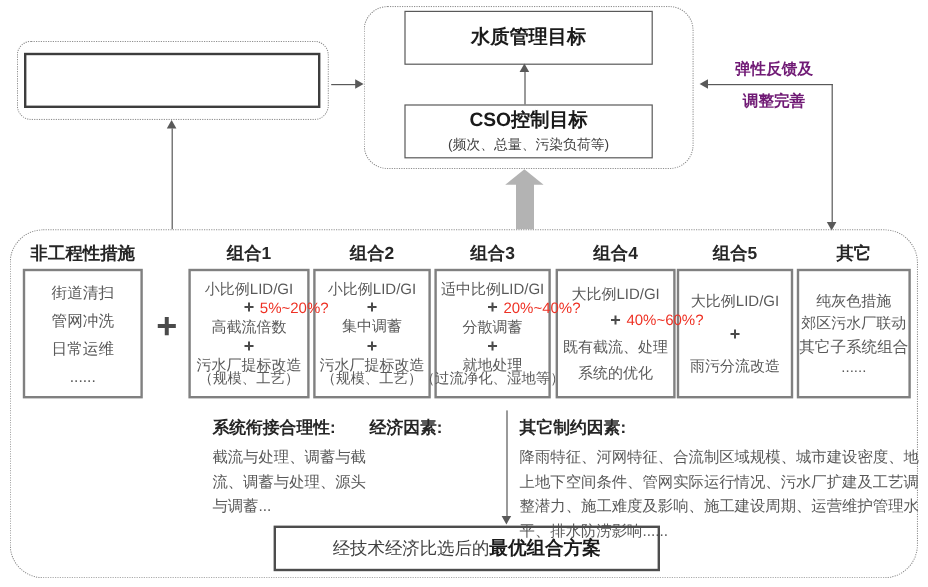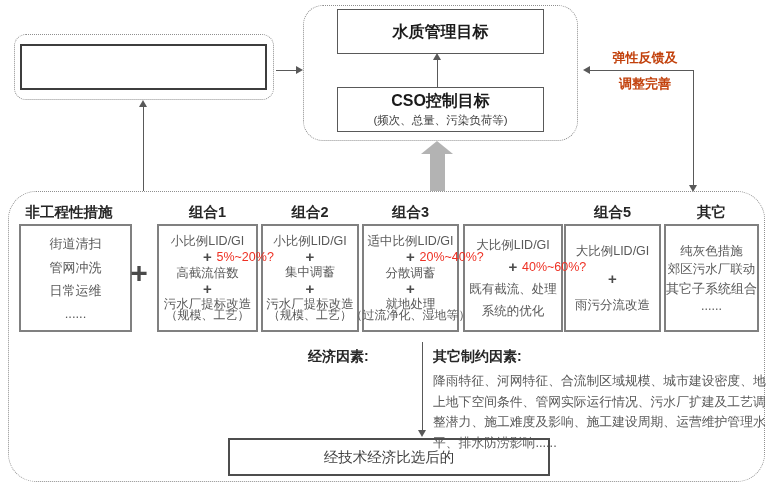--- a/index.html
+++ b/index.html
@@ -16,21 +16,21 @@
   
   .tl-box { border:2px solid #3d3d3d; display:flex; align-items:center; justify-content:center; white-space:nowrap; }
   .tl-title { font-weight:bold; font-size:17px; color:#1a1a1a; letter-spacing:0.5px; }
   .tl-note { color:#ee3124; font-size:13.5px; margin-left:5px; }
 
   
   .goal-title { font-weight:bold; font-size:16px; color:#1a1a1a; line-height:1.2; }
   .goal-sub { font-size:11.5px; color:#404040; margin-top:3px; white-space:nowrap; }
 
   
-  .fb-text { font-weight:bold; font-size:13px; color:#c2410c; text-align:center; width:90px; }
+  .fb-text { font-weight:bold; font-size:13px; color:#701a75; text-align:center; width:90px; }
 
   
   .col-header { font-weight:bold; font-size:14.5px; color:#262626; text-align:center; height:20px; line-height:20px; }
 
   
   .mbox { border:2px solid #808080; background:#fff; display:flex; flex-direction:column; align-items:center; justify-content:space-evenly; text-align:center; color:#595959; }
   .mbox .item { font-size:13px; color:#595959; }
   .combo-box { border:2px solid #808080; background:#fff; display:flex; flex-direction:column; align-items:center; justify-content:space-between; text-align:center; padding:8px 1px 6px 1px; }
   .cl { font-size:12.5px; color:#595959; line-height:1.15; white-space:nowrap; }
   .plus { font-size:15px; font-weight:bold; color:#4a4a4a; line-height:1; }
@@ -97,24 +97,25 @@
 
   <div class="abs block-head" style="left:421px; top:141px;"></div>
   <div class="abs block-shaft" style="left:430px; top:153px; height:38px;"></div>
 
   <div class="abs dashed" style="left:8px; top:191px; width:757px; height:291px; border-radius:28px;"></div>
 
   <div class="abs col-header" style="left:19px;  top:202px; width:100px;">非工程性措施</div>
   <div class="abs col-header" style="left:157px; top:202px; width:101px;">组合1</div>
   <div class="abs col-header" style="left:261px; top:202px; width:98px;">组合2</div>
   <div class="abs col-header" style="left:362px; top:202px; width:97px;">组合3</div>
+  <div class="abs col-header" style="left:463px; top:202px; width:100px;">组合4</div>
   <div class="abs col-header" style="left:564px; top:202px; width:97px;">组合5</div>
   <div class="abs col-header" style="left:664px; top:202px; width:95px;">其它</div>
 
-  <div class="abs mbox" style="left:19px; top:224px; width:113px; height:108px; padding:4px 0;">
+  <div class="abs mbox" style="left:19px; top:224px; width:100px; height:108px; padding:4px 0;">
     <div class="item">街道清扫</div>
     <div class="item">管网冲洗</div>
     <div class="item">日常运维</div>
     <div class="item">......</div>
   </div>
 
   <div class="abs bigplus" style="left:123px; top:258px; width:32px;">+</div>
 
   <div class="abs combo-box" style="left:157px; top:224px; width:101px; height:108px;">
     <div class="cl">小比例LID/GI</div>
@@ -165,28 +166,33 @@
     <div class="cl">雨污分流改造</div>
   </div>
 
   <div class="abs mbox" style="left:664px; top:224px; width:95px; height:108px; padding:16px 0;">
     <div class="item" style="font-size:12.5px;">纯灰色措施</div>
     <div class="item" style="font-size:12.5px;">郊区污水厂联动</div>
     <div class="item" style="font-size:13px;">其它子系统组合</div>
     <div class="item" style="font-size:12.5px;">......</div>
   </div>
 
+  <div class="abs" style="left:177px; top:348px; width:132px;">
+    <div class="factor-header">系统衔接合理性:</div>
+    <div class="factor-body">截流与处理、调蓄与截流、调蓄与处理、源头与调蓄...</div>
+  </div>
   <div class="abs" style="left:308px; top:348px; width:108px;">
     <div class="factor-header">经济因素:</div>
   </div>
   <div class="abs" style="left:433px; top:348px; width:333px;">
     <div class="factor-header">其它制约因素:</div>
     <div class="factor-body">降雨特征、河网特征、合流制区域规模、城市建设密度、地上地下空间条件、管网实际运行情况、污水厂扩建及工艺调整潜力、施工难度及影响、施工建设周期、运营维护管理水平、排水防涝影响......</div>
   </div>
 
   <div class="abs vline" style="left:422px; top:342px; height:88px;"></div>
   <div class="abs ah ah-down" style="left:418px; top:430px;"></div>
 
   <div class="abs result-box" style="left:228px; top:438px; width:322px; height:38px;">
     <span class="result-prefix">经技术经济比选后的</span>
+    <span class="result-bold">最优组合方案</span>
   </div>
 
 </div>
 
 </body></html>

